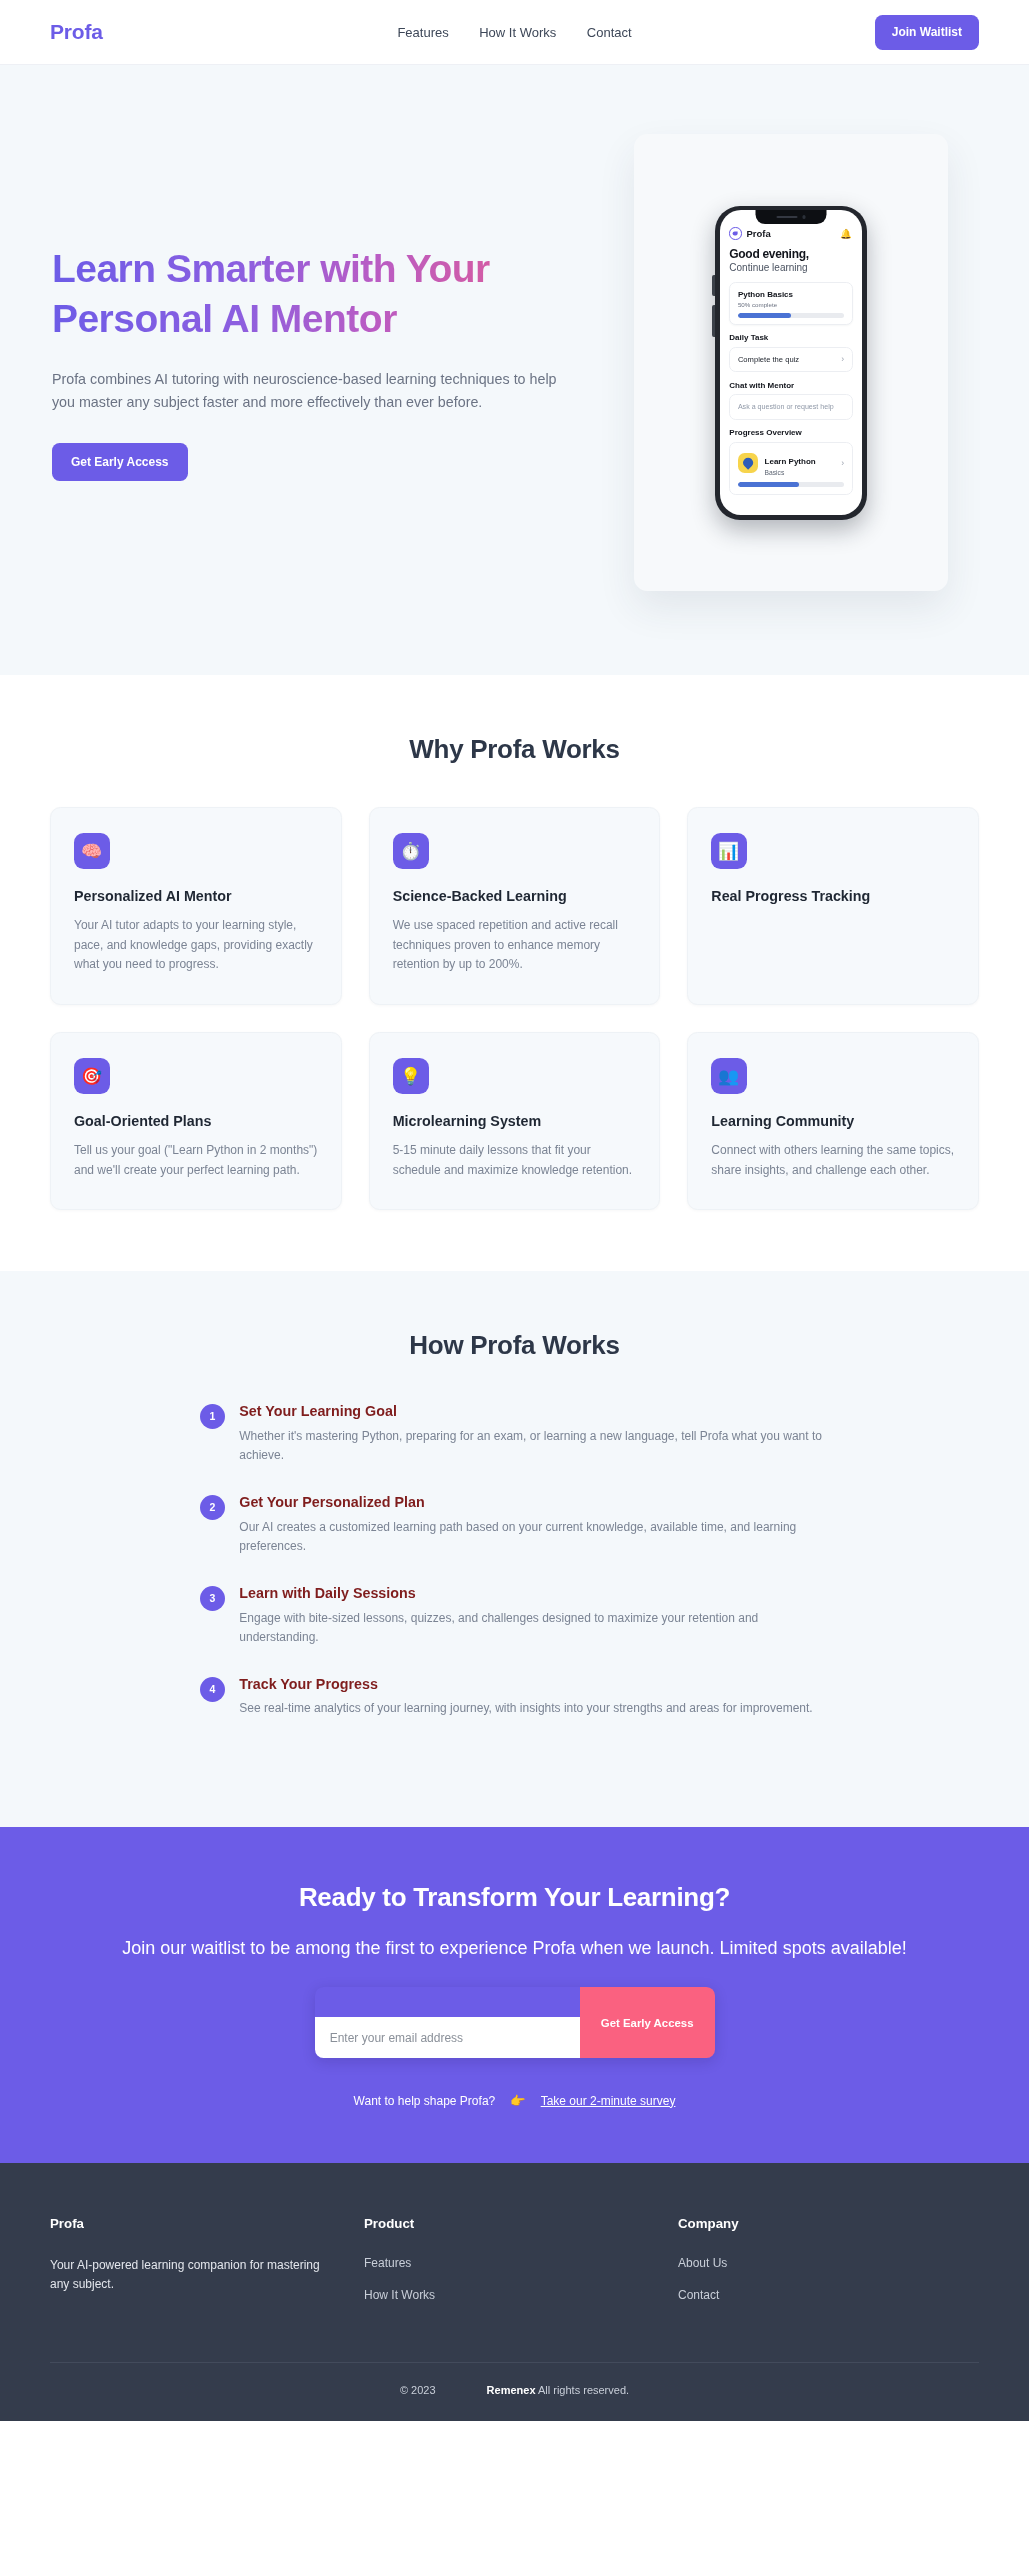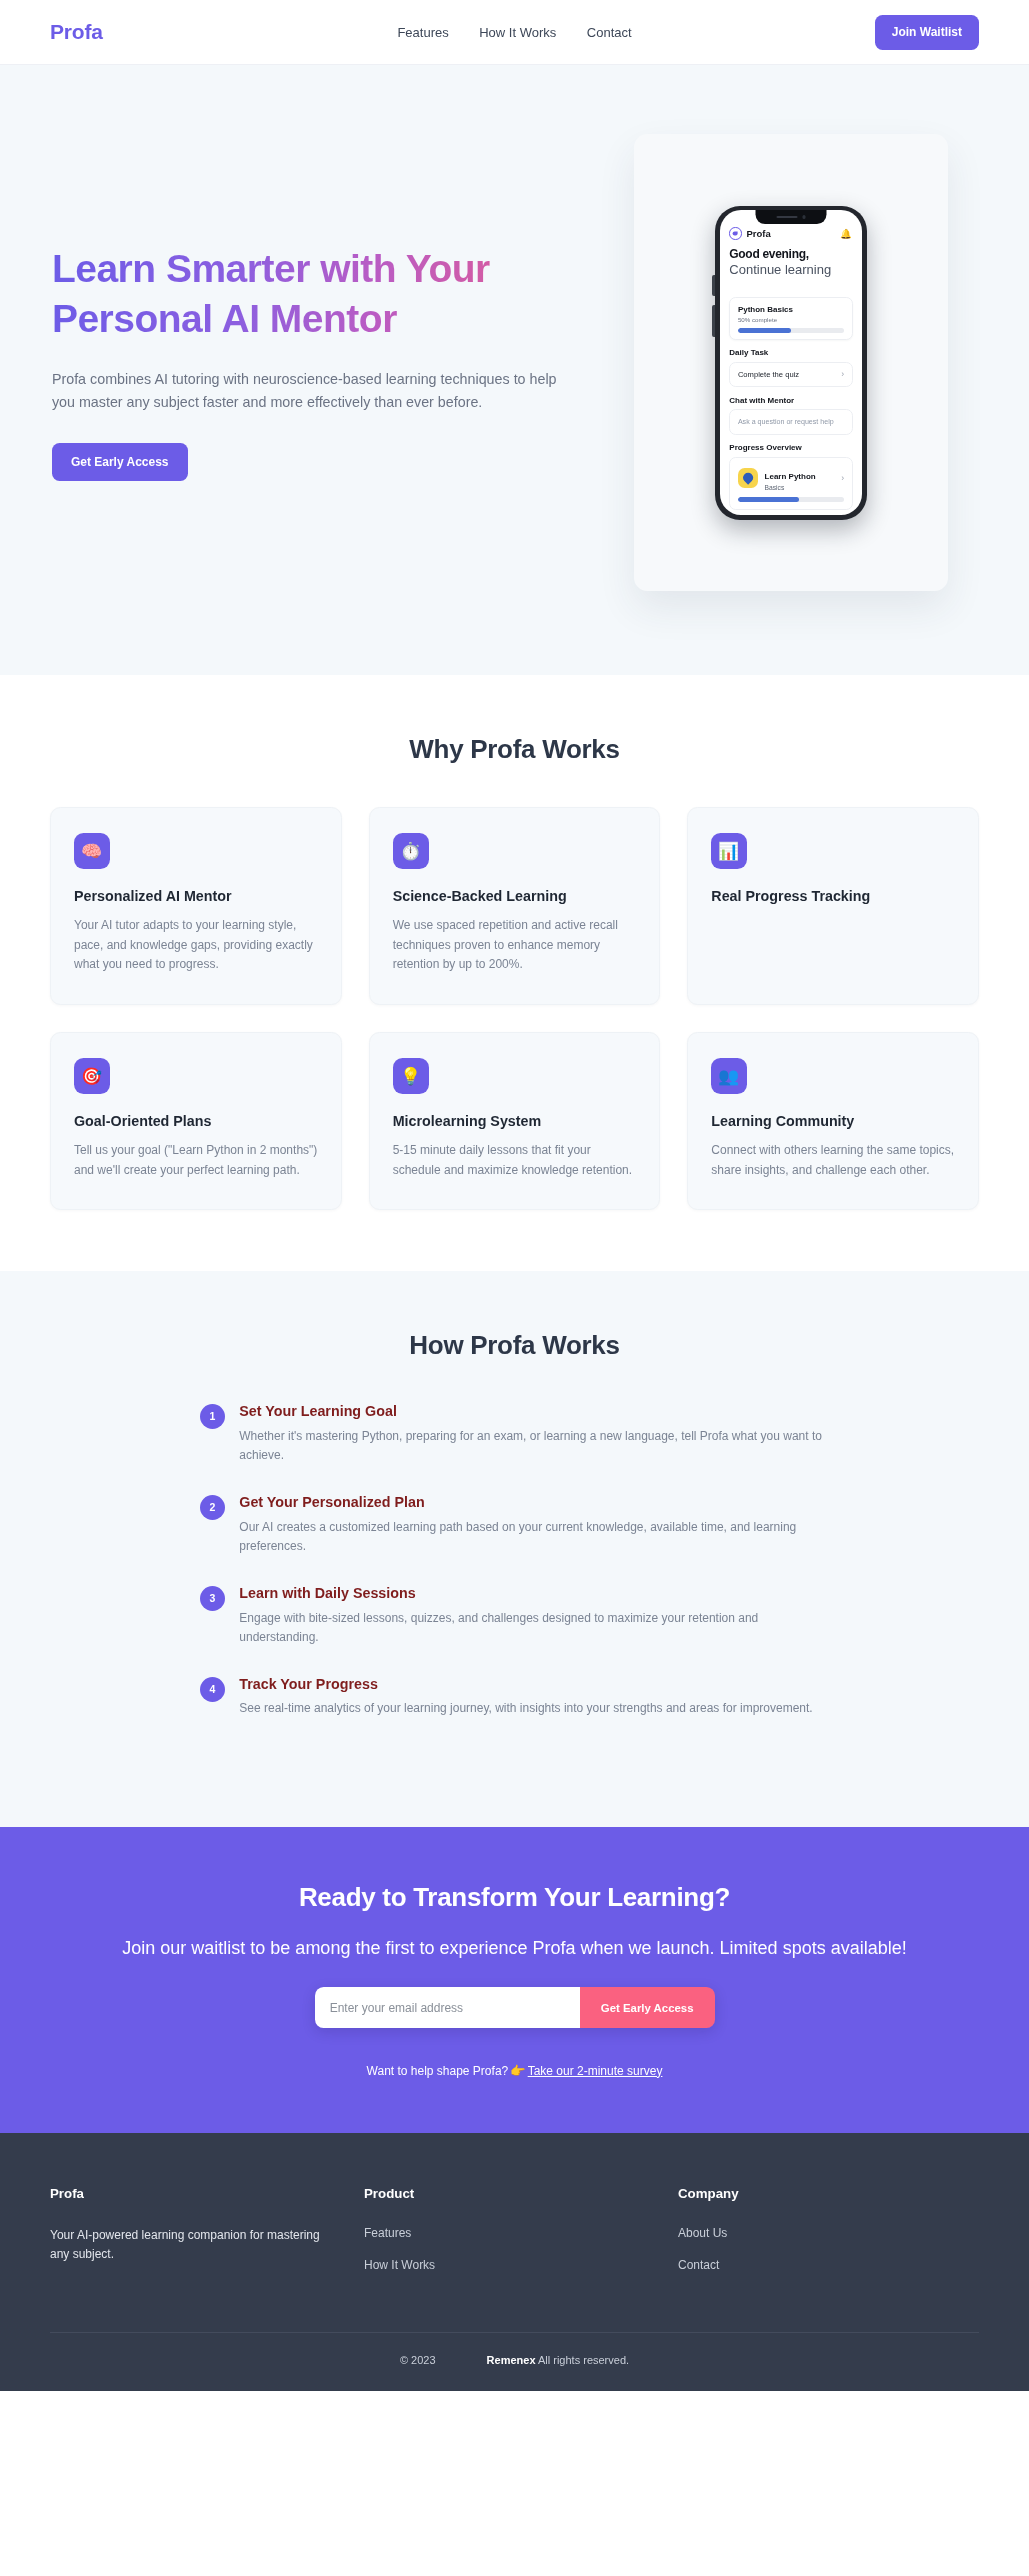--- a/index.html
+++ b/index.html
@@ -172,21 +172,21 @@
     position:absolute; left:50%; top:50%;
     transform:translate(-50%,-50%);
     width:4.8px; height:4.8px;
     background:#6c5ce7;
     border-radius:50% 0 50% 50%;
   }
   .ph-logo-text { font-size: 9.5px; font-weight: bold; color: #12151c; }
   .ph-bell { margin-left: auto; font-size: 9.5px; color: #12151c; line-height: 1; }
 
   .ph-greet { font-size: 12px; font-weight: bold; color: #11141b; letter-spacing: -0.3px; }
-  .ph-greet-sub { font-size: 13px; color: #4a5260; margin-top: 1px; margin-bottom: 20px; }
+  .ph-greet-sub { font-size: 10px; color: #4a5260; margin-top: 1px; margin-bottom: 9px; }
 
   .ph-card {
     background: #fff;
     border: 1px solid #eceef2;
     border-radius: 6.7px;
     padding: 6.7px 7.6px;
     box-shadow: 0 1px 1.9px rgba(30,40,60,.04);
     margin-bottom: 7.6px;
   }
   .ph-card-title { font-size: 8px; font-weight: bold; color: #11141b; }
@@ -270,29 +270,30 @@
   .cta-form {
     display:flex; width: 400px; margin: 0 auto 15.2px auto;
     border-radius: 8.6px; overflow:hidden;
     box-shadow: 0 3.8px 13.3px rgba(25,15,70,.16);
   }
   .cta-form input {
     flex:1; border:none; outline:none;
     padding: 13.3px 15.2px; font-size: 12px;
     font-family:"Liberation Sans", sans-serif; color:#6d28d9;
     background:#fff;
+    margin-top:30px;
   }
   .cta-form input::placeholder { color:#8a9099; }
   .cta-form button {
     border:none; background:#fa6180; color:#fff;
     font-size: 11.4px; font-weight:bold;
     padding: 0 21px; cursor:pointer;
     font-family:"Liberation Sans", sans-serif;
   }
-  .cta-survey { font-size: 12px; display:flex; justify-content:center; align-items:center; gap:2px;margin-top:35px; }
+  .cta-survey { font-size: 12px; display:flex; justify-content:center; align-items:center; gap:15px;margin-top:35px; }
   .cta-survey .hand { font-family:"DejaVu Sans", sans-serif; font-size: 12.4px; }
   .cta-survey a { color:#fff; text-decoration:underline; cursor:pointer; }
 
   
   .footer { background:#343c4c; color:#fff; padding: 53px 50px 25px 50px; }
   .f-cols { display:grid; grid-template-columns: 314px 314px 1fr; }
   .f-h { font-size: 13.3px; font-weight:bold; margin-bottom: 25px; }
   .f-desc { font-size: 12px; line-height:1.62; color:#e3e6ec; width: 276px; }
   .f-link { display:block; font-size: 12px; color:#c9cfd9; text-decoration:none; margin-bottom: 18px; cursor:pointer; }
   .f-div { border-top: 1px solid #434b5c; margin: 42px 0 21px 0; }

